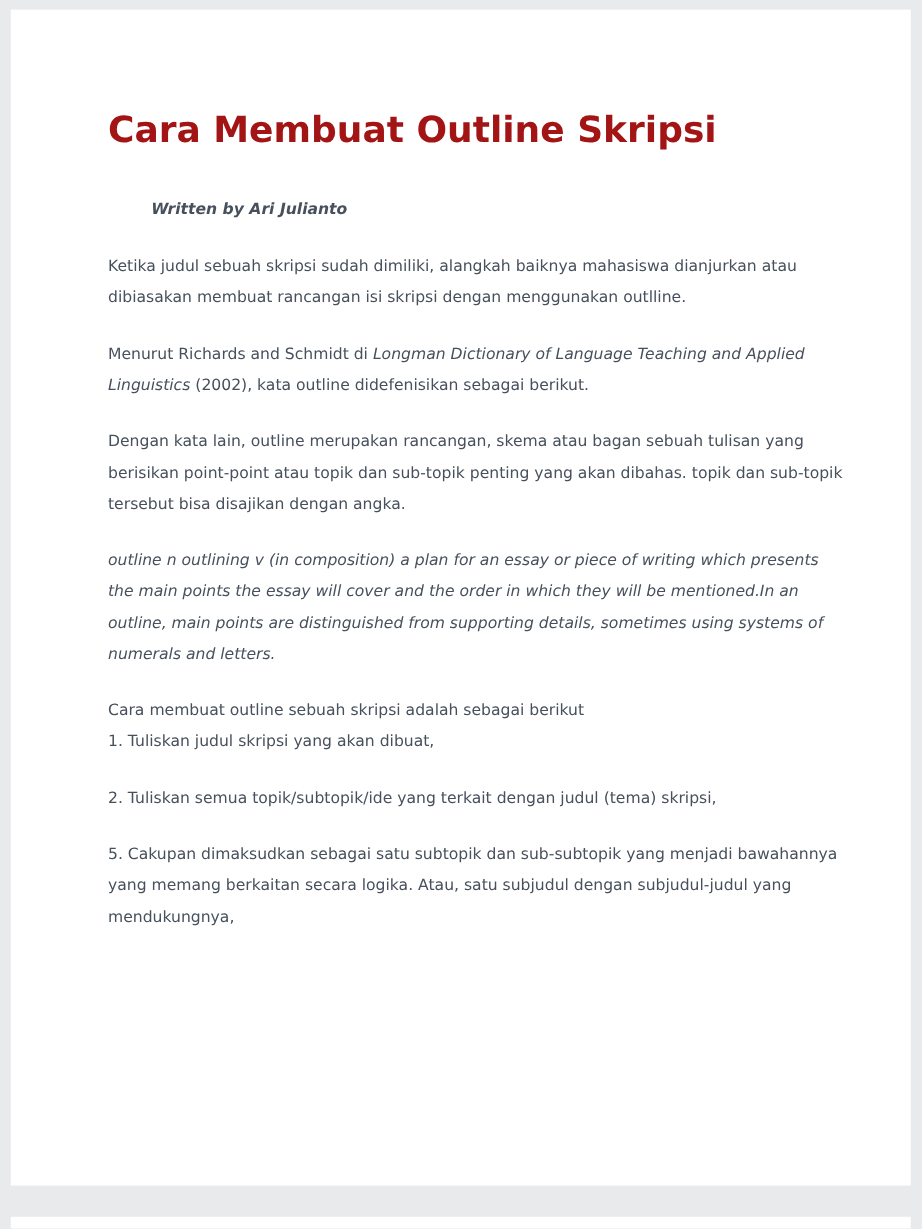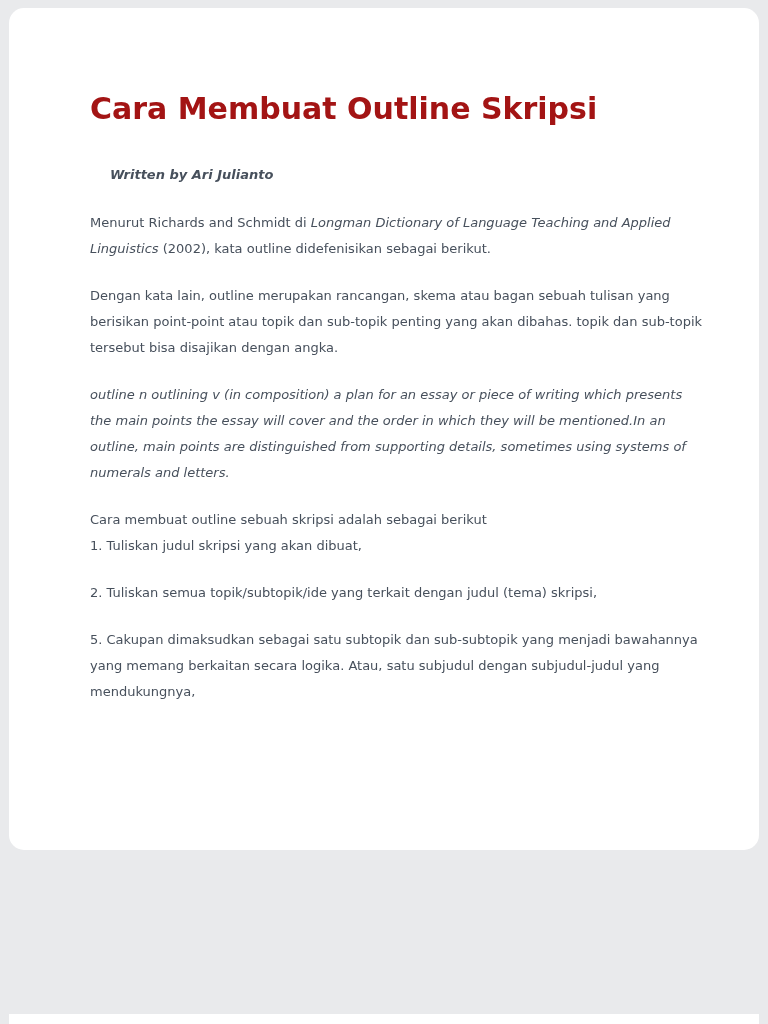--- a/index.html
+++ b/index.html
@@ -17,22 +17,21 @@
     margin: 0 auto;
   }
   .page {
     position: absolute;
     left: 9px;
     width: 750px;
     background: #ffffff;
   }
   .page-1 {
     top: 8px;
-    height: 842px;
-    border-radius: 15px;
+    height: 980px;
   }
   .page-2 {
     top: 1014px;
     height: 10px;
   }
   .content {
     padding: 84px 52px 0 81px;
     color: #47505c;
     font-size: 13px;
     line-height: 26px;
@@ -41,21 +40,21 @@
     color: #a31414;
     font-size: 30px;
     font-weight: bold;
     line-height: 34px;
     margin: 0 0 36px 0;
   }
   .byline {
     font-weight: bold;
     font-style: italic;
     font-size: 13px;
-    margin: 0 0 0 20px;
+    margin: 0 0 0 36px;
     padding-bottom: 22px;
   }
   .para {
     margin: 0 0 21px 0;
   }
   .italic {
     font-style: italic;
   }
   .line {
     display: block;
@@ -66,20 +65,21 @@
 
 <div class="canvas">
 
   <div class="page page-1">
     <div class="content">
 
       <h1 class="doc-title">Cara Membuat Outline Skripsi</h1>
 
       <div class="byline">Written by Ari Julianto</div>
 
+      <p class="para">Ketika judul sebuah skripsi sudah dimiliki, alangkah baiknya mahasiswa dianjurkan atau dibiasakan membuat rancangan isi skripsi dengan menggunakan outlline.</p>
 
       <p class="para"><span>Menurut Richards and Schmidt di </span><span class="italic">Longman Dictionary of Language Teaching and Applied Linguistics</span><span> (2002), kata outline didefenisikan sebagai berikut.</span></p>
 
       <p class="para">Dengan kata lain, outline merupakan rancangan, skema atau bagan sebuah tulisan yang berisikan point-point atau topik dan sub-topik penting yang akan dibahas. topik dan sub-topik tersebut bisa disajikan dengan angka.</p>
 
       <p class="para italic">outline n outlining v (in composition) a plan for an essay or piece of writing which presents the main points the essay will cover and the order in which they will be mentioned.In an outline, main points are distinguished from supporting details, sometimes using systems of numerals and letters.</p>
 
       <div class="para">
         <span class="line">Cara membuat outline sebuah skripsi adalah sebagai berikut</span>
         <span class="line">1. Tuliskan judul skripsi yang akan dibuat,</span>

